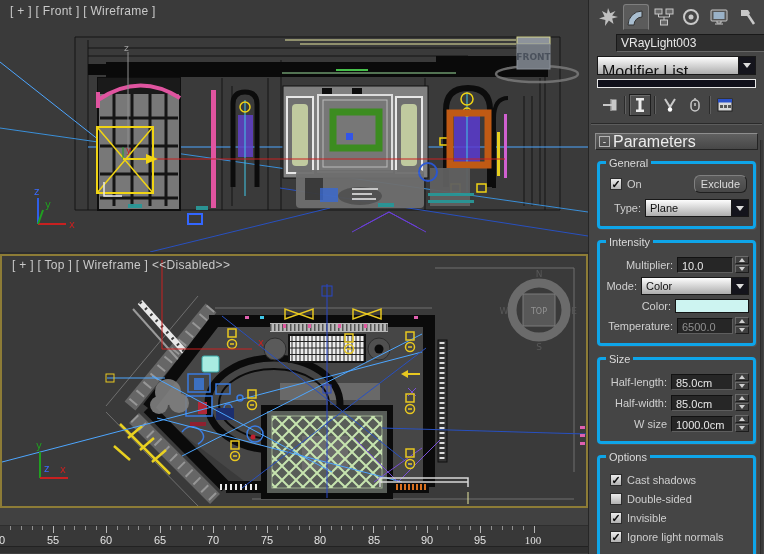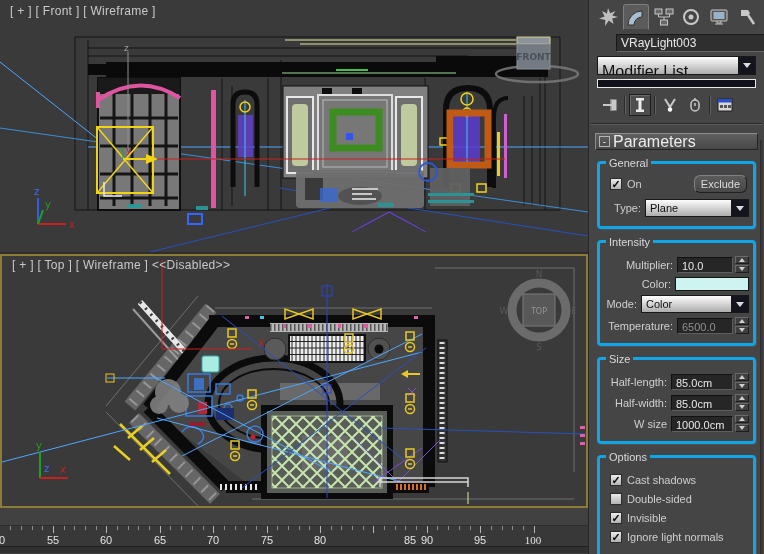--- a/index.html
+++ b/index.html
@@ -433,21 +433,21 @@
         <i class="tick" style="left: 512.24px;"></i>
         <i class="tick" style="left: 522.92px;"></i>
         <i class="tick major" style="left: 533.6px;"></i>
         <span class="rlabel" style="left: 2px;">0</span>
         <span class="rlabel" style="left: 53px;">55</span>
         <span class="rlabel" style="left: 106px;">60</span>
         <span class="rlabel" style="left: 160px;">65</span>
         <span class="rlabel" style="left: 213px;">70</span>
         <span class="rlabel" style="left: 267px;">75</span>
         <span class="rlabel" style="left: 320px;">80</span>
-        <span class="rlabel" style="left: 374px; margin-left: 36px;">85</span>
+        <span class="rlabel" style="left: 374px;">85</span>
         <span class="rlabel" style="left: 427px;">90</span>
         <span class="rlabel" style="left: 480px;">95</span>
         <span class="rlabel" style="left: 533px; font-family: Liberation Serif, serif;">100</span>
       </div>
     <div class="status-strip"></div>
   </div>
 
   <div class="panel">
     <div class="tabs">
       <div class="tab">
@@ -580,33 +580,33 @@
       <div class="grp-title">Intensity</div>
       <div class="prow">
         <span class="plabel">Multiplier:</span>
         <div class="field">10.0</div>
         <div class="spin">
             <i class="up"></i>
             <i class="dn"></i>
           </div>
       </div>
       <div class="prow">
-        <span class="plabel">Color:</span>
-        <div class="color-swatch" style="background-color: rgb(205, 244, 241);"></div>
-      </div>
-      <div class="prow">
         <span class="plabel">Mode:</span>
         <div class="dd small" style="width:108px;">
           <div class="dd-text">Color</div>
           <div class="dd-arrow">
               <span class="tri-dn"></span>
             </div>
         </div>
       </div>
       <div class="prow">
+        <span class="plabel">Color:</span>
+        <div class="color-swatch" style="background-color: rgb(205, 244, 241);"></div>
+      </div>
+      <div class="prow">
         <span class="plabel">Temperature:</span>
         <div class="field dim">6500.0</div>
         <div class="spin">
             <i class="up"></i>
             <i class="dn"></i>
           </div>
       </div>
     </div>
 
     <div class="grp">

